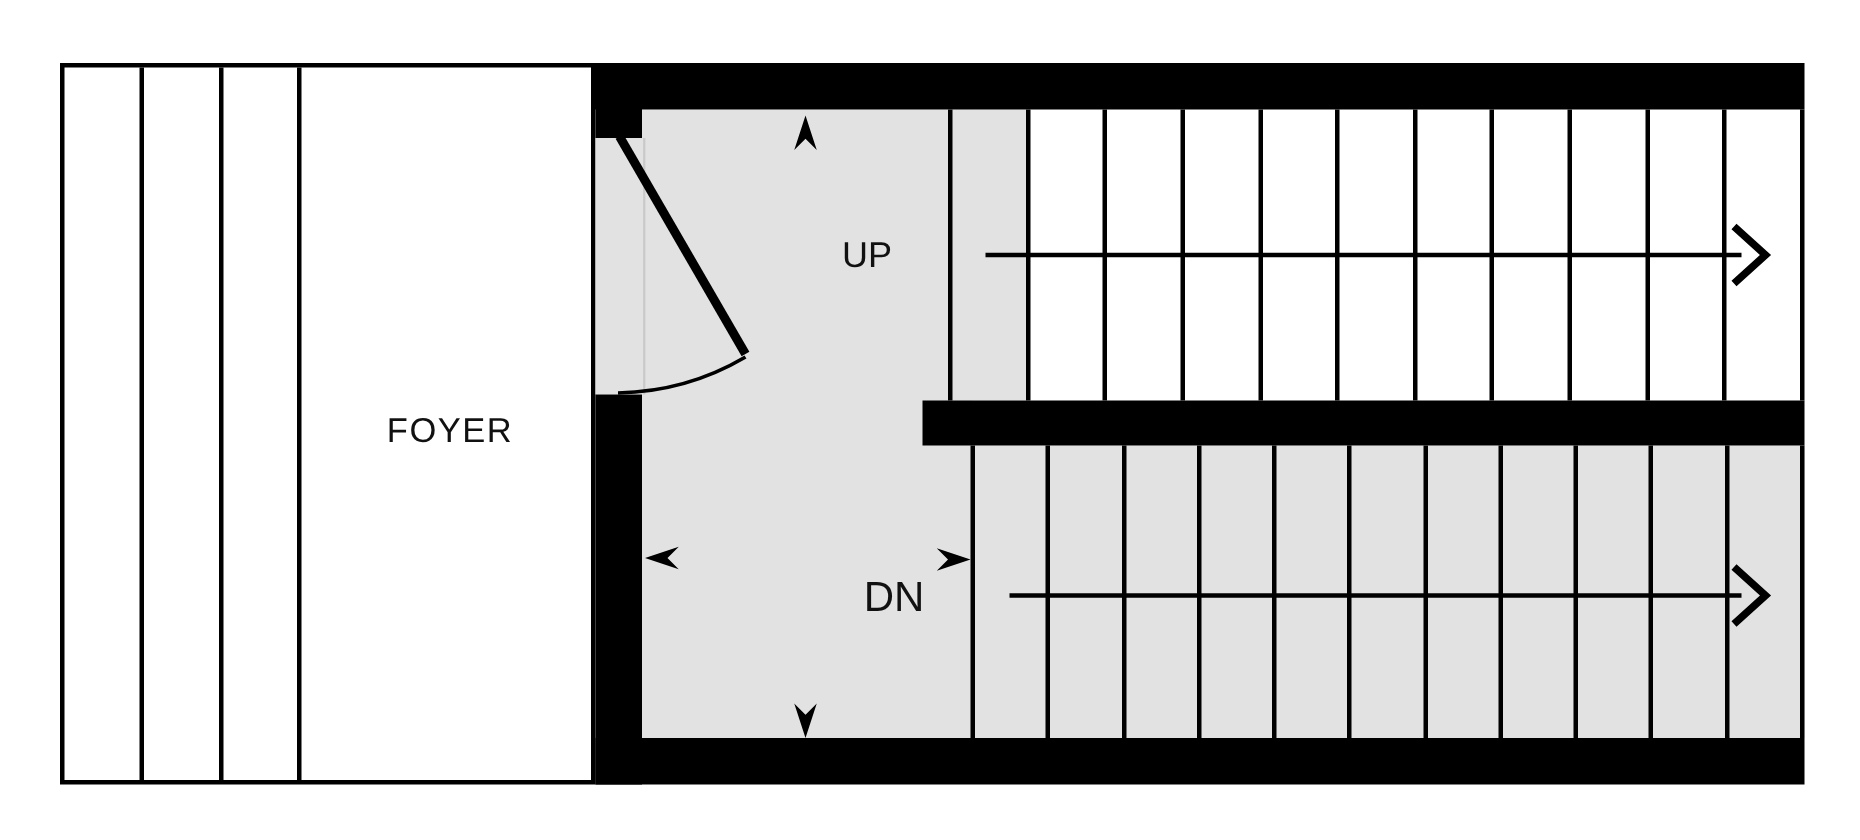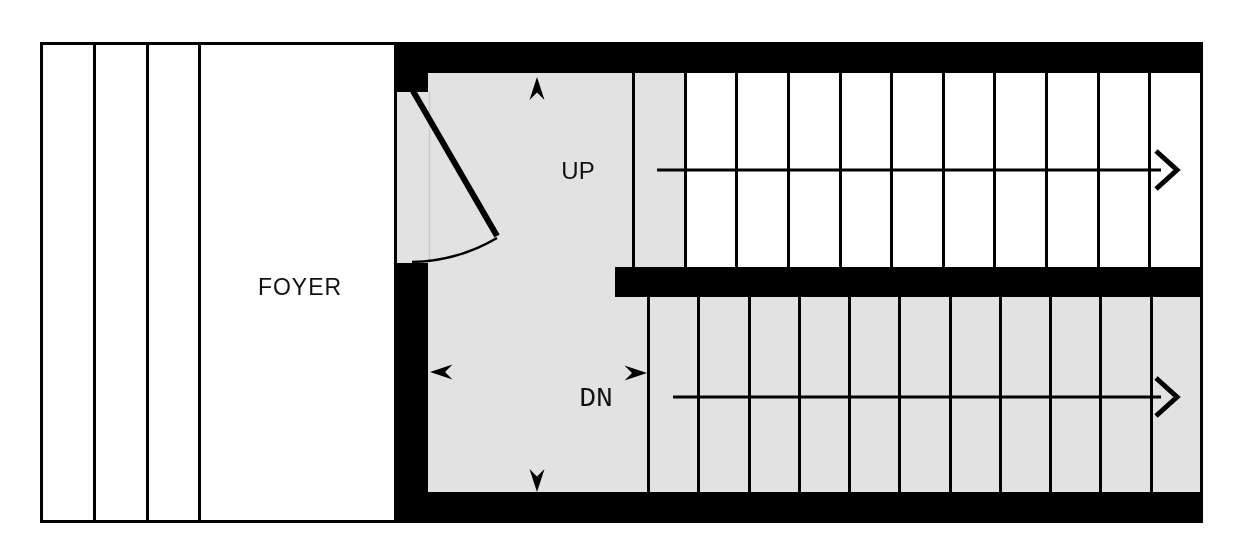--- a/index.html
+++ b/index.html
@@ -32,21 +32,21 @@
     border-right:3px solid #000;
   }
   .stairs-up  {left:632px;top:73px; width:571px;height:194px;background:#fff;}
   .stairs-down{left:647px;top:297px;width:556px;height:195px;background:#e2e2e2;}
   .tread{flex:1;border-left:3px solid #000;box-sizing:border-box;}
   .tread.gray{background:#e2e2e2;}
   
   .label{position:absolute;transform:translate(-50%,-50%);white-space:nowrap;}
   .porch-label{left:300px;top:287px;font-size:23px;letter-spacing:1px;}
   .up-label   {left:578px;top:171px;font-size:24px;}
-  .dn-label   {left:596px;top:398px;font-size:28px;font-family:Liberation Mono, monospace;}
+  .dn-label   {left:596px;top:398px;font-size:28px;}
   .foyer-block{left:537px;top:377px;text-align:center;line-height:1.0;}
   .foyer-name{font-size:20px;letter-spacing:0.5px;}
   .foyer-dims{font-size:19px;margin-top:2px;}
   
   .overlay{position:absolute;left:0;top:0;pointer-events:none;}
 </style>
 </head>
 <body>
 
 <div class="plan">

